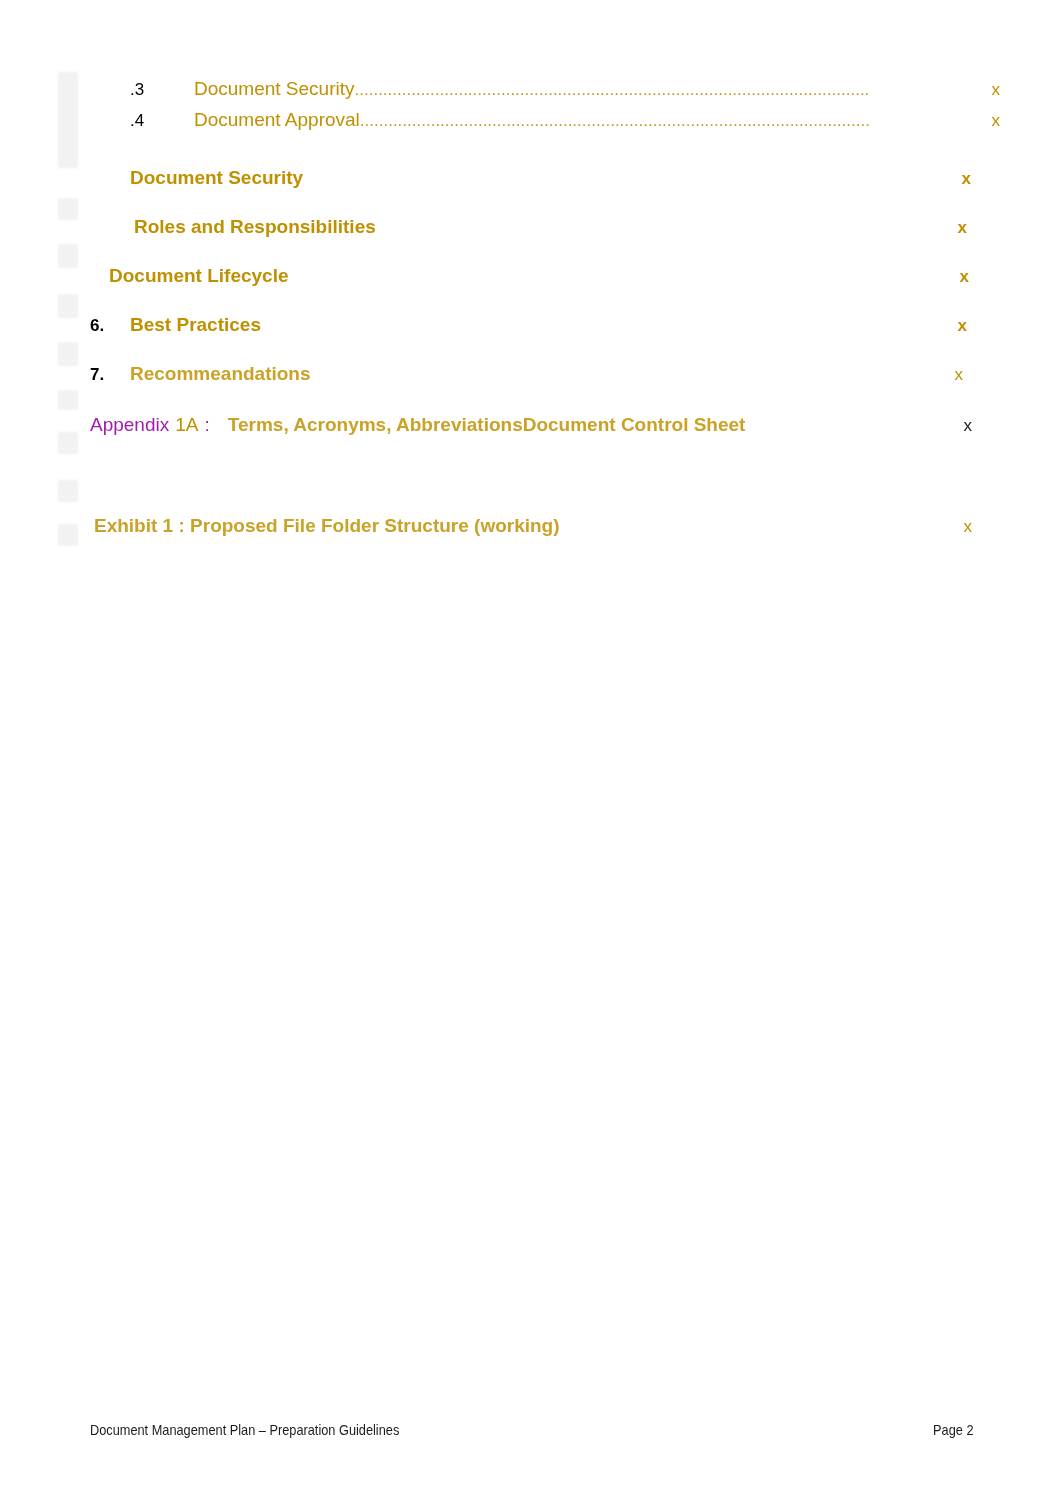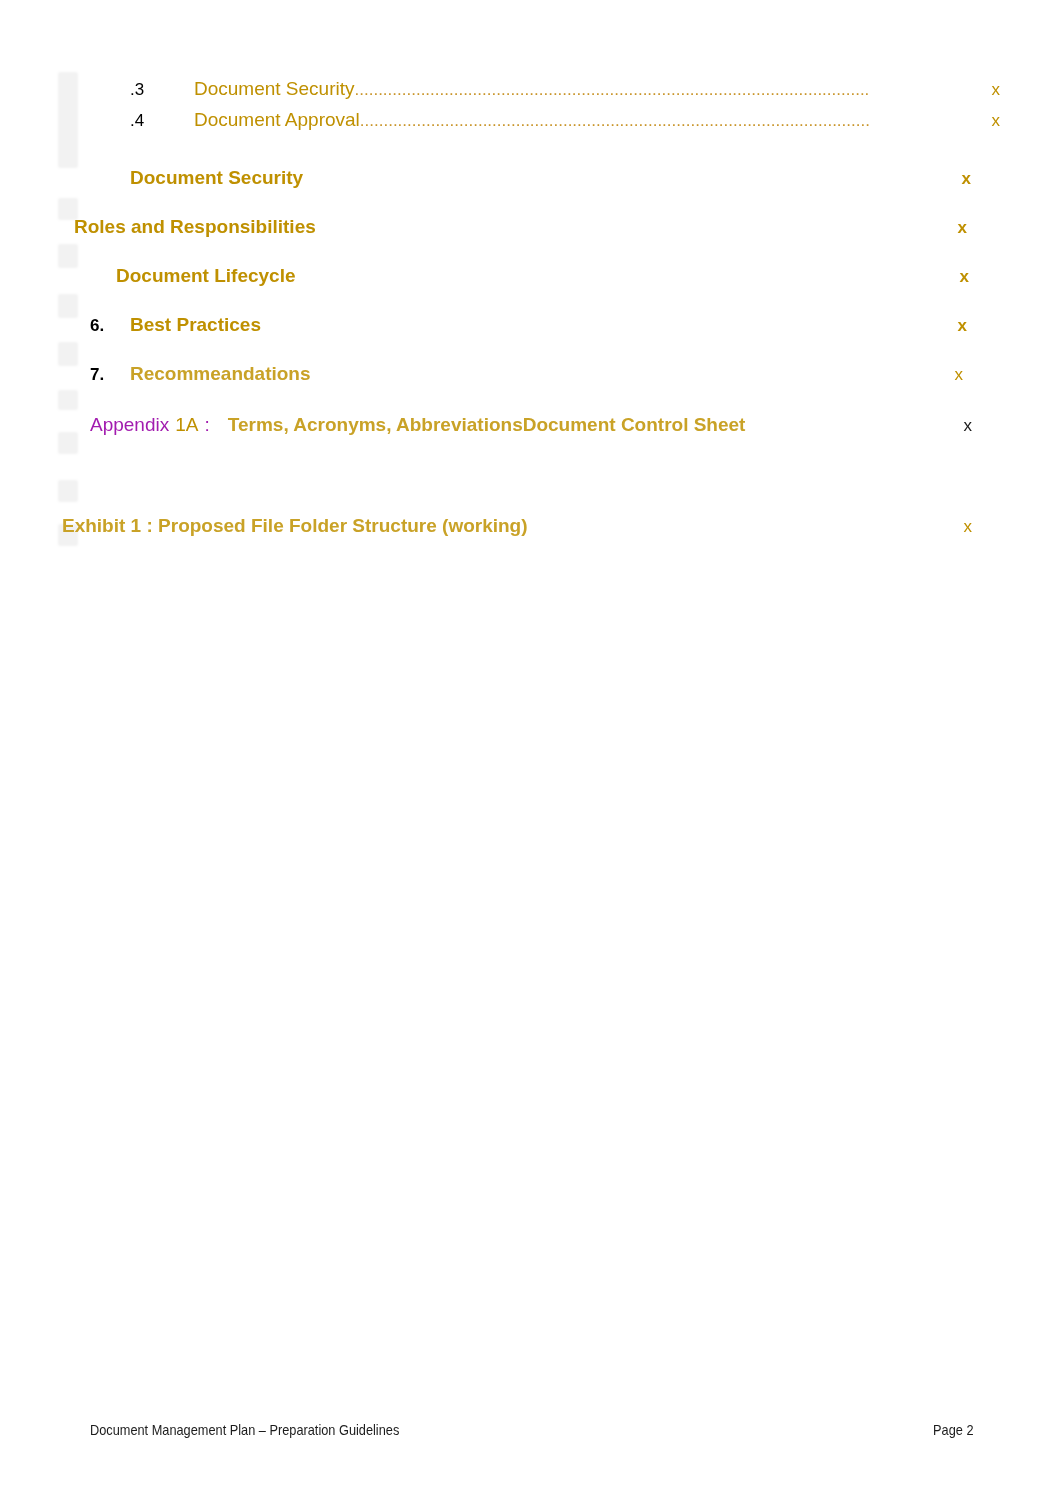--- a/index.html
+++ b/index.html
@@ -171,28 +171,28 @@
       <span class="pg">x</span>
     </div>
 
     <div class="toc-row" style="margin-top:27px;padding-left:130px;">
       <span class="band" style="left:130px;right:70px;"></span>
       <span class="ttl b">Document Security</span>
       <span class="spacer-flex"></span>
       <span class="pg b" style="margin-right:29px;">x</span>
     </div>
 
-    <div class="toc-row" style="margin-top:18px;padding-left:74px;">
+    <div class="toc-row" style="margin-top:18px;padding-left:118px;gap:16px;">
       <span class="band" style="left:130px;right:74px;"></span>
       <span class="ttl b">Roles and Responsibilities</span>
       <span class="spacer-flex"></span>
       <span class="pg b" style="margin-right:33px;">x</span>
     </div>
 
-    <div class="toc-row" style="margin-top:18px;padding-left:116px;">
+    <div class="toc-row" style="margin-top:18px;padding-left:83px;gap:26px;">
       <span class="band" style="left:130px;right:72px;"></span>
       <span class="ttl b">Document Lifecycle</span>
       <span class="spacer-flex"></span>
       <span class="pg b" style="margin-right:31px;">x</span>
     </div>
 
     <div class="toc-row" style="margin-top:18px;padding-left:90px;">
       <span class="band" style="left:130px;right:74px;"></span>
       <span class="num b" style="width:40px;">6.</span>
       <span class="ttl b">Best Practices</span>
@@ -212,21 +212,21 @@
       <span class="band grayish" style="left:660px;right:74px;"></span>
       <span class="ttl black">Appendix</span>
       <span class="ttl" style="margin-left:6px;text-align:right;">1A</span>
       <span class="ttl black" style="margin-left:6px;">:</span>
       <span class="ttl light" style="margin-left:18px;">Terms, Acronyms, Abbreviations</span>
       <span class="ttl light">Document Control Sheet</span>
       <span class="spacer-flex"></span>
       <span class="pg black" style="margin-right:28px;">x</span>
     </div>
 
-    <div class="toc-row" style="margin-top:70px;padding-left:62px;">
+    <div class="toc-row" style="margin-top:70px;padding-left:94px;">
       <span class="band" style="left:90px;right:68px;"></span>
       <span class="ttl light">Exhibit 1 : Proposed File Folder Structure (working)</span>
       <span class="spacer-flex"></span>
       <span class="pg" style="margin-right:28px;">x</span>
     </div>
 
   </div>
 
   <div class="footer">
     <span class="left">Document Management Plan – Preparation Guidelines</span>

